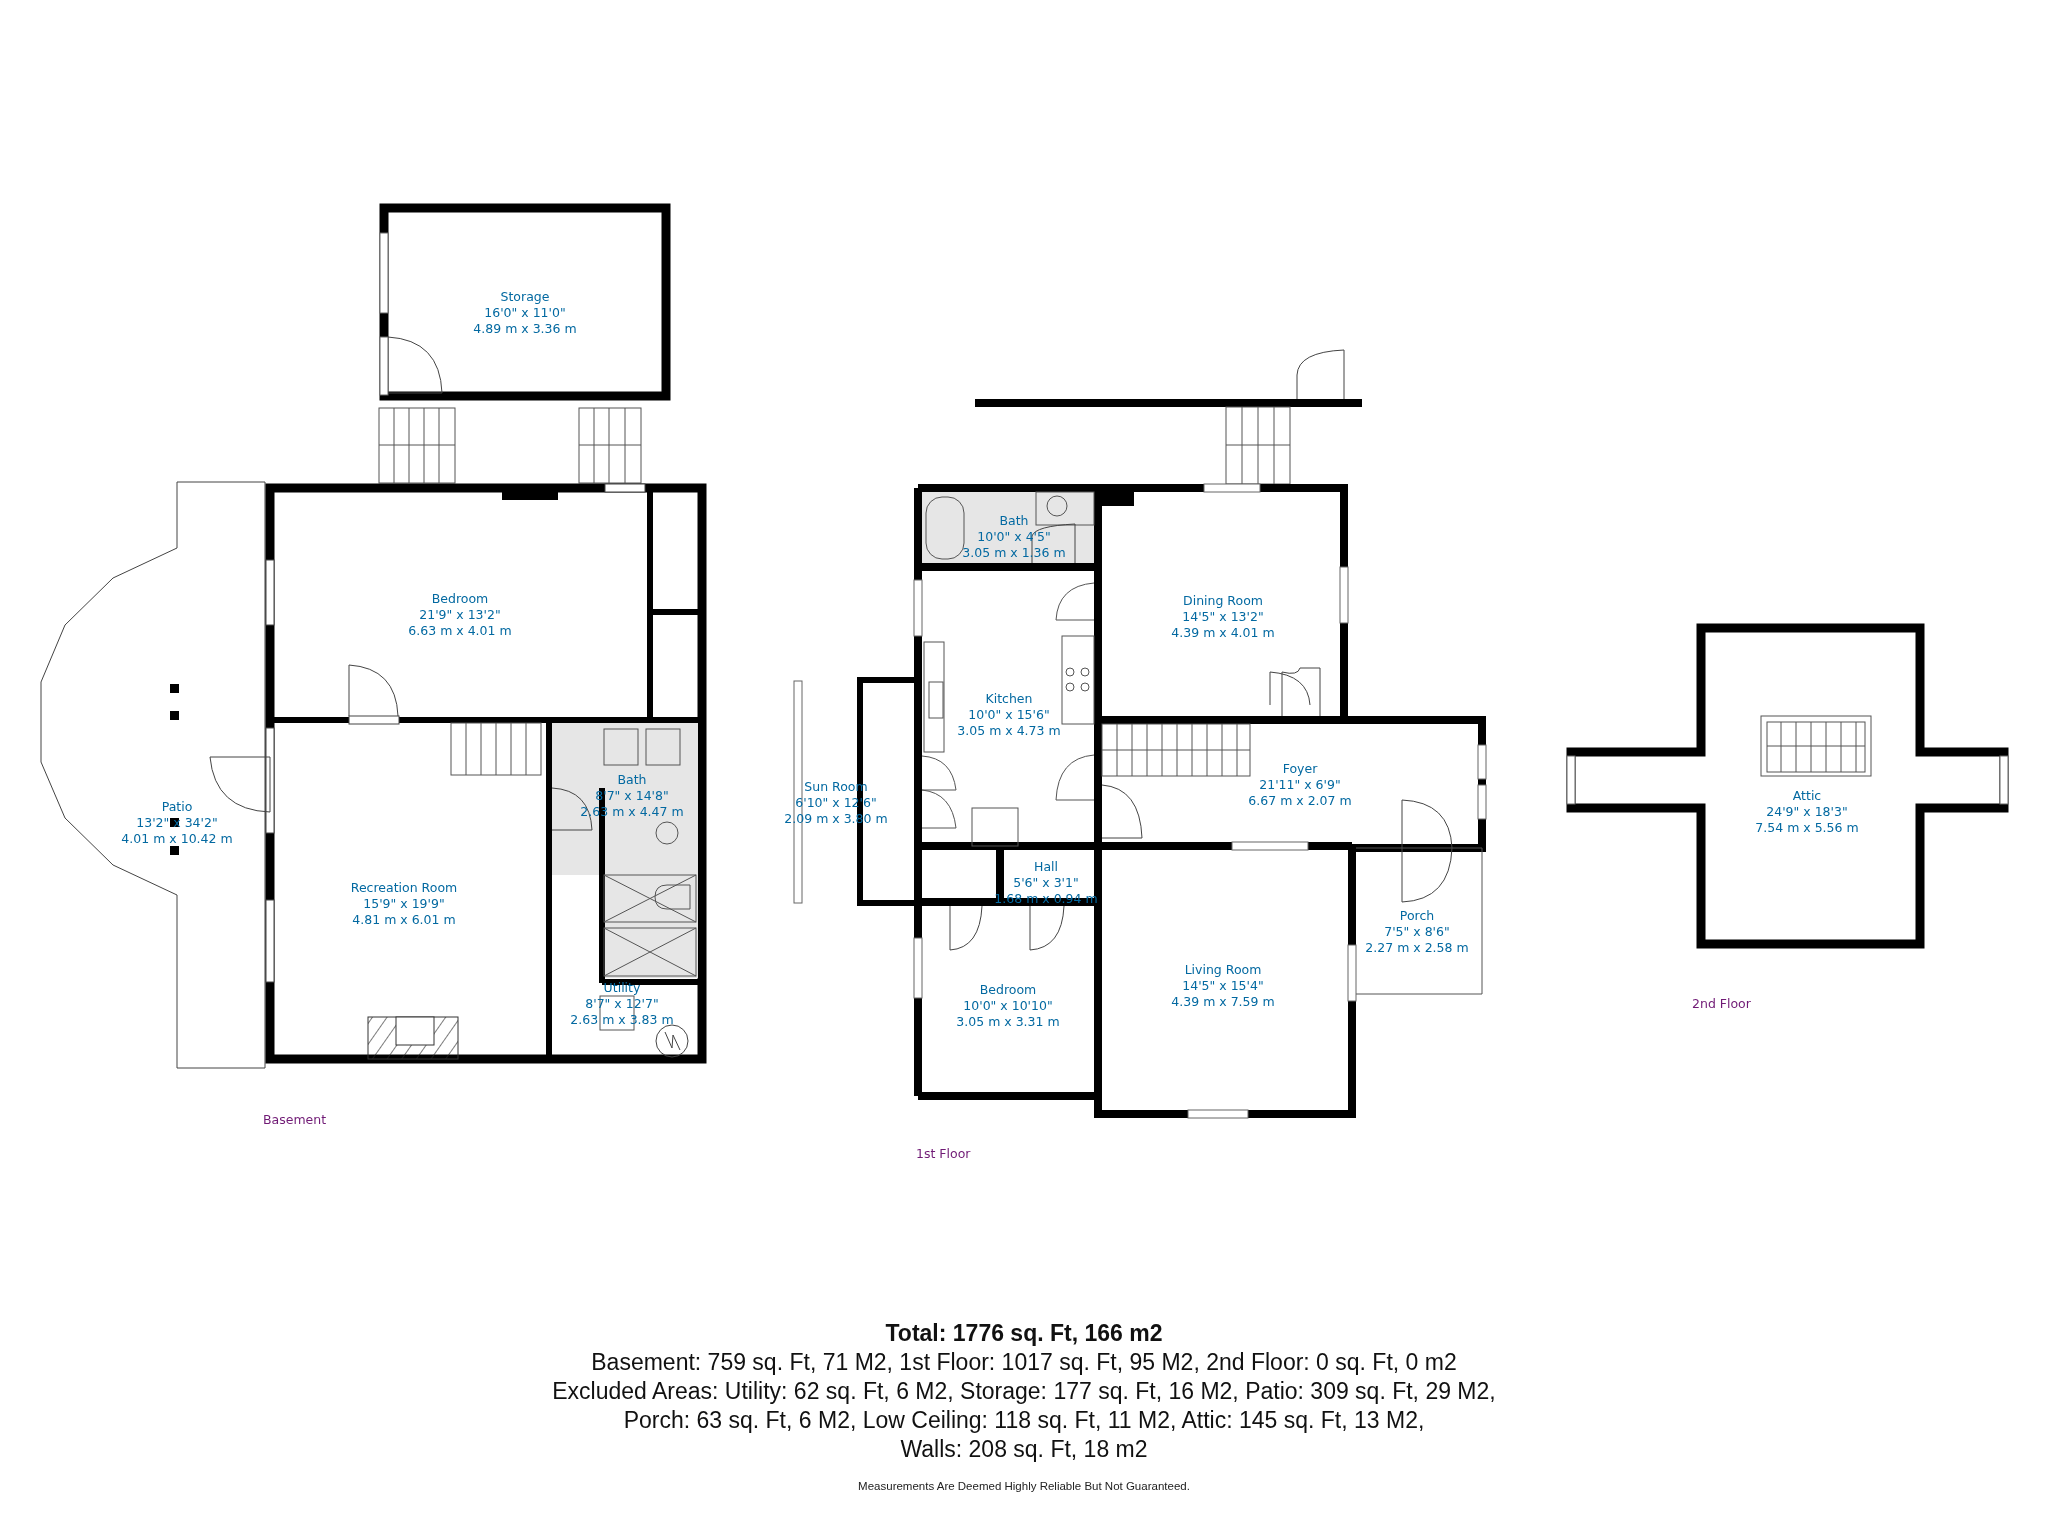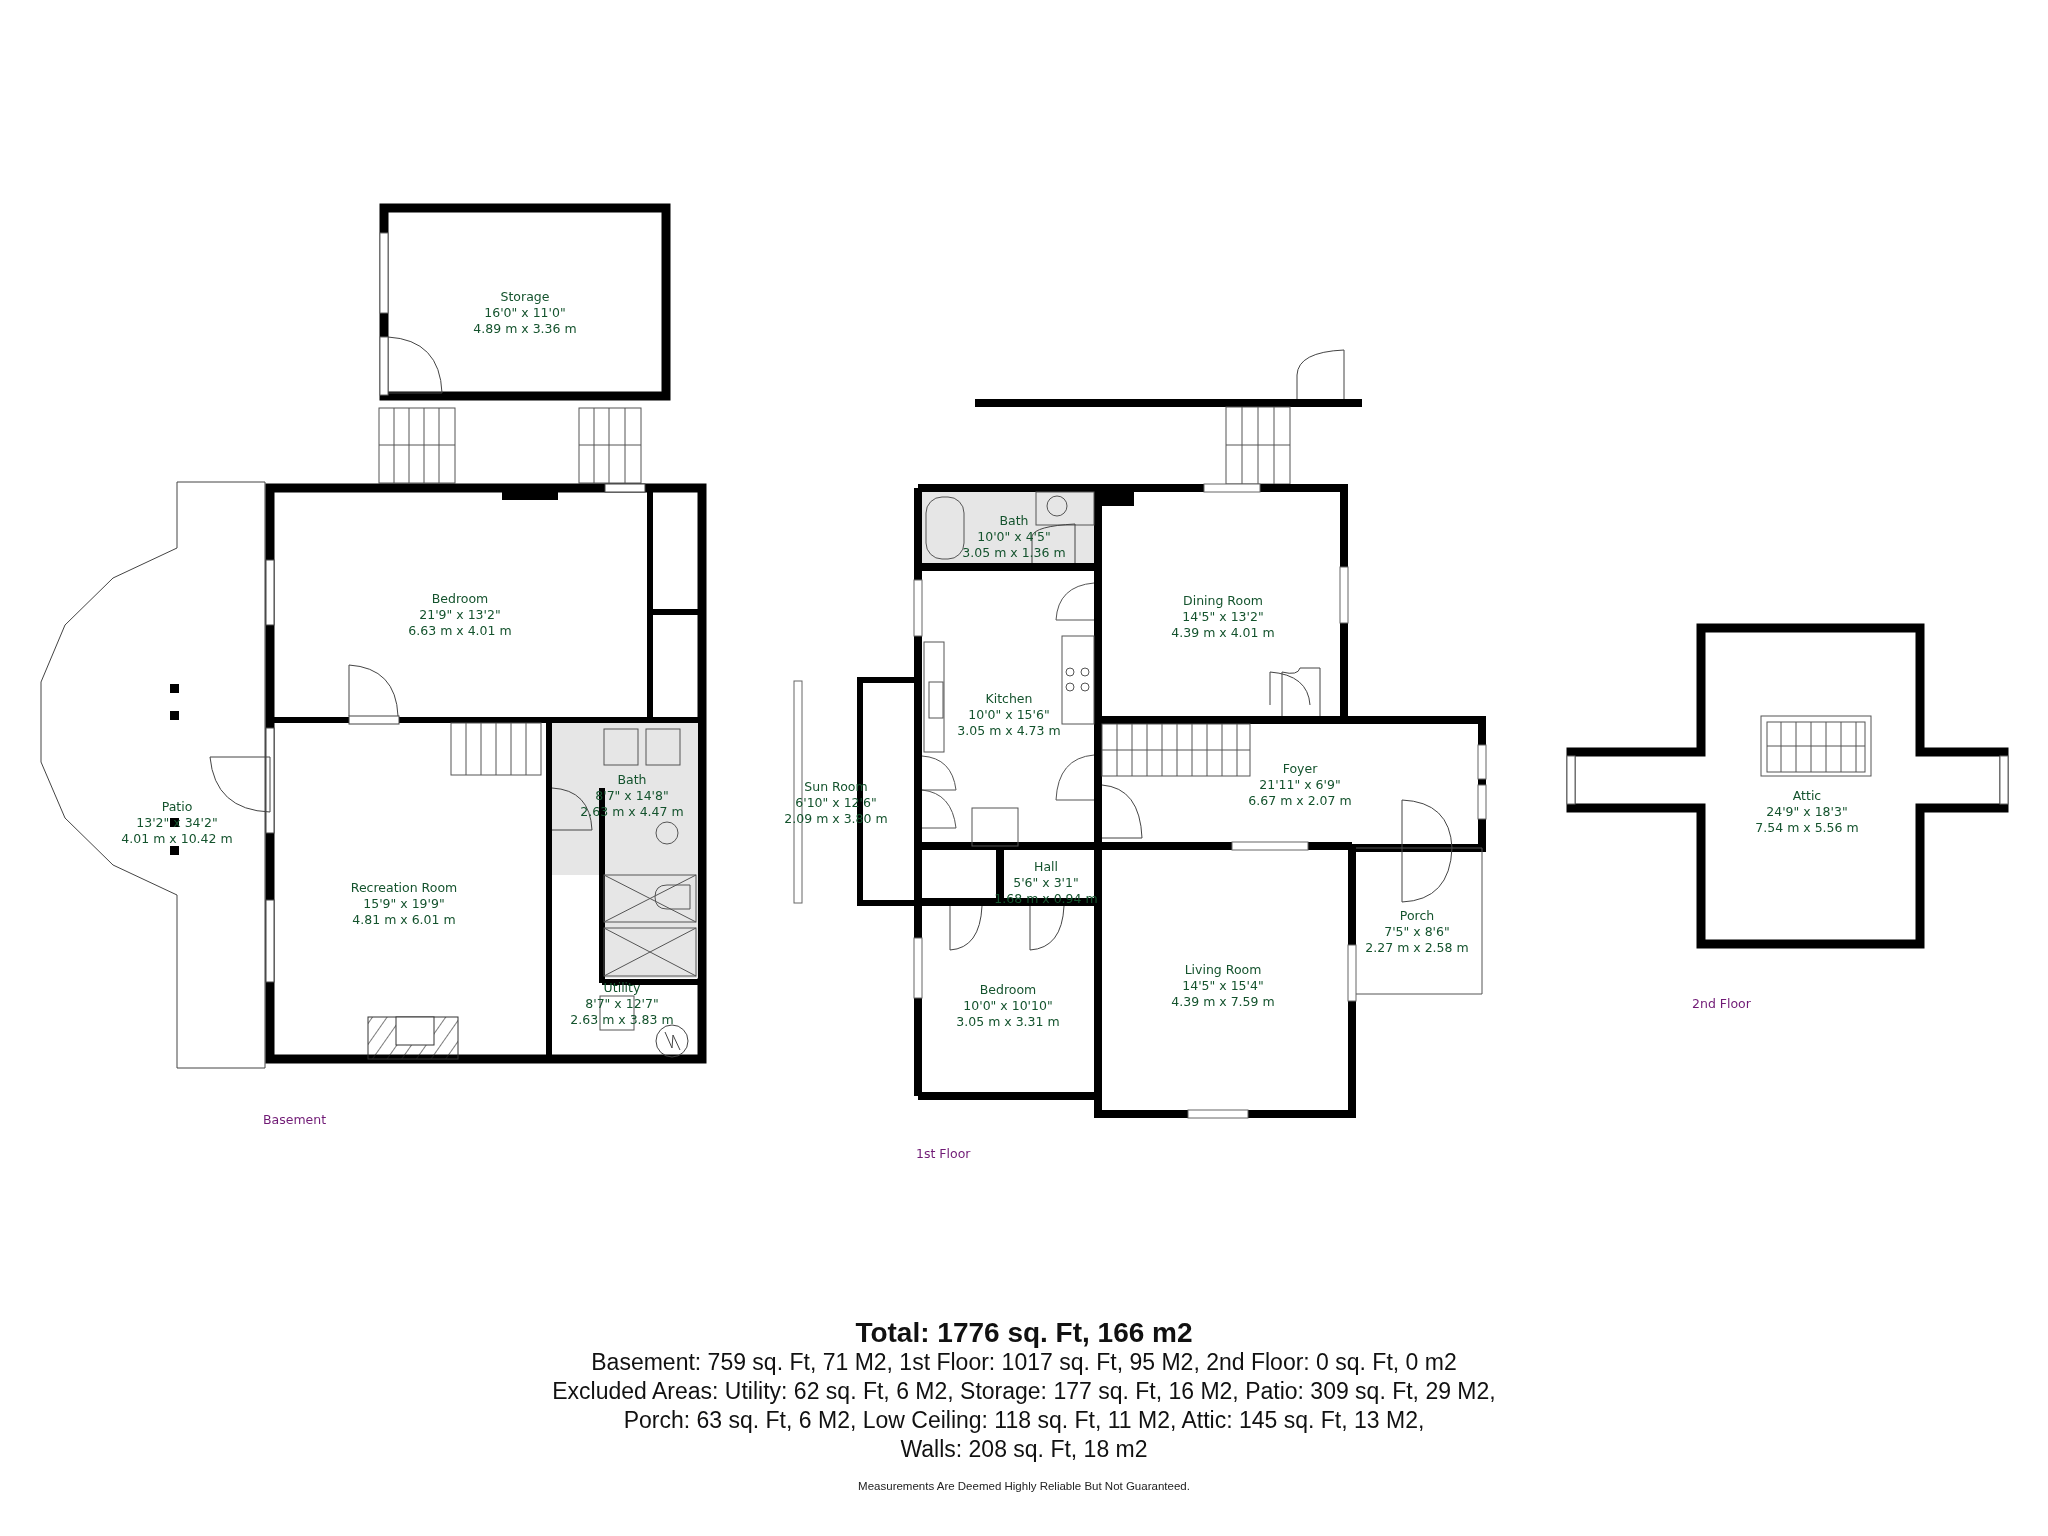--- a/index.html
+++ b/index.html
@@ -1,21 +1,21 @@
 <!DOCTYPE html>
 <html><head>
 <meta charset="utf-8">
 <style>
   html, body { margin:0; padding:0; background:#ffffff; }
   body { width:2048px; height:1536px; position:relative; overflow:hidden; font-family:"DejaVu Sans", sans-serif; color:#222; }
   svg.plan { position:absolute; left:0; top:0; }
-  .room-label { position:absolute; text-align:center; font-size:12.5px; line-height:16px; color:#14532d; transform:translate(-50%,-50%); white-space:nowrap; }
+  .room-label { position:absolute; text-align:center; font-size:12.5px; line-height:16px; color:#0369a1; transform:translate(-50%,-50%); white-space:nowrap; }
   .floor-label { position:absolute; font-size:12.5px; color:#701a75; }
   .summary { position:absolute; left:0; width:2048px; top:1318px; text-align:center; font-family:"Liberation Sans", sans-serif; color:#111; }
-  .summary .total { font-weight:bold; font-size:28px; line-height:30px; }
+  .summary .total { font-weight:bold; font-size:23px; line-height:30px; }
   .summary .line { font-size:23px; line-height:29px; }
   .summary .disclaimer { font-size:11.5px; margin-top:16px; color:#222; }
 </style>
 </head>
 <body>
 
 <svg class="plan" width="2048" height="1536" viewBox="0 0 2048 1536">
   <defs>
     <pattern id="hatch" width="12" height="12" patternUnits="userSpaceOnUse" patternTransform="rotate(35)">
       <line x1="0" y1="0" x2="0" y2="12" stroke="#222" stroke-width="1.2"></line>

